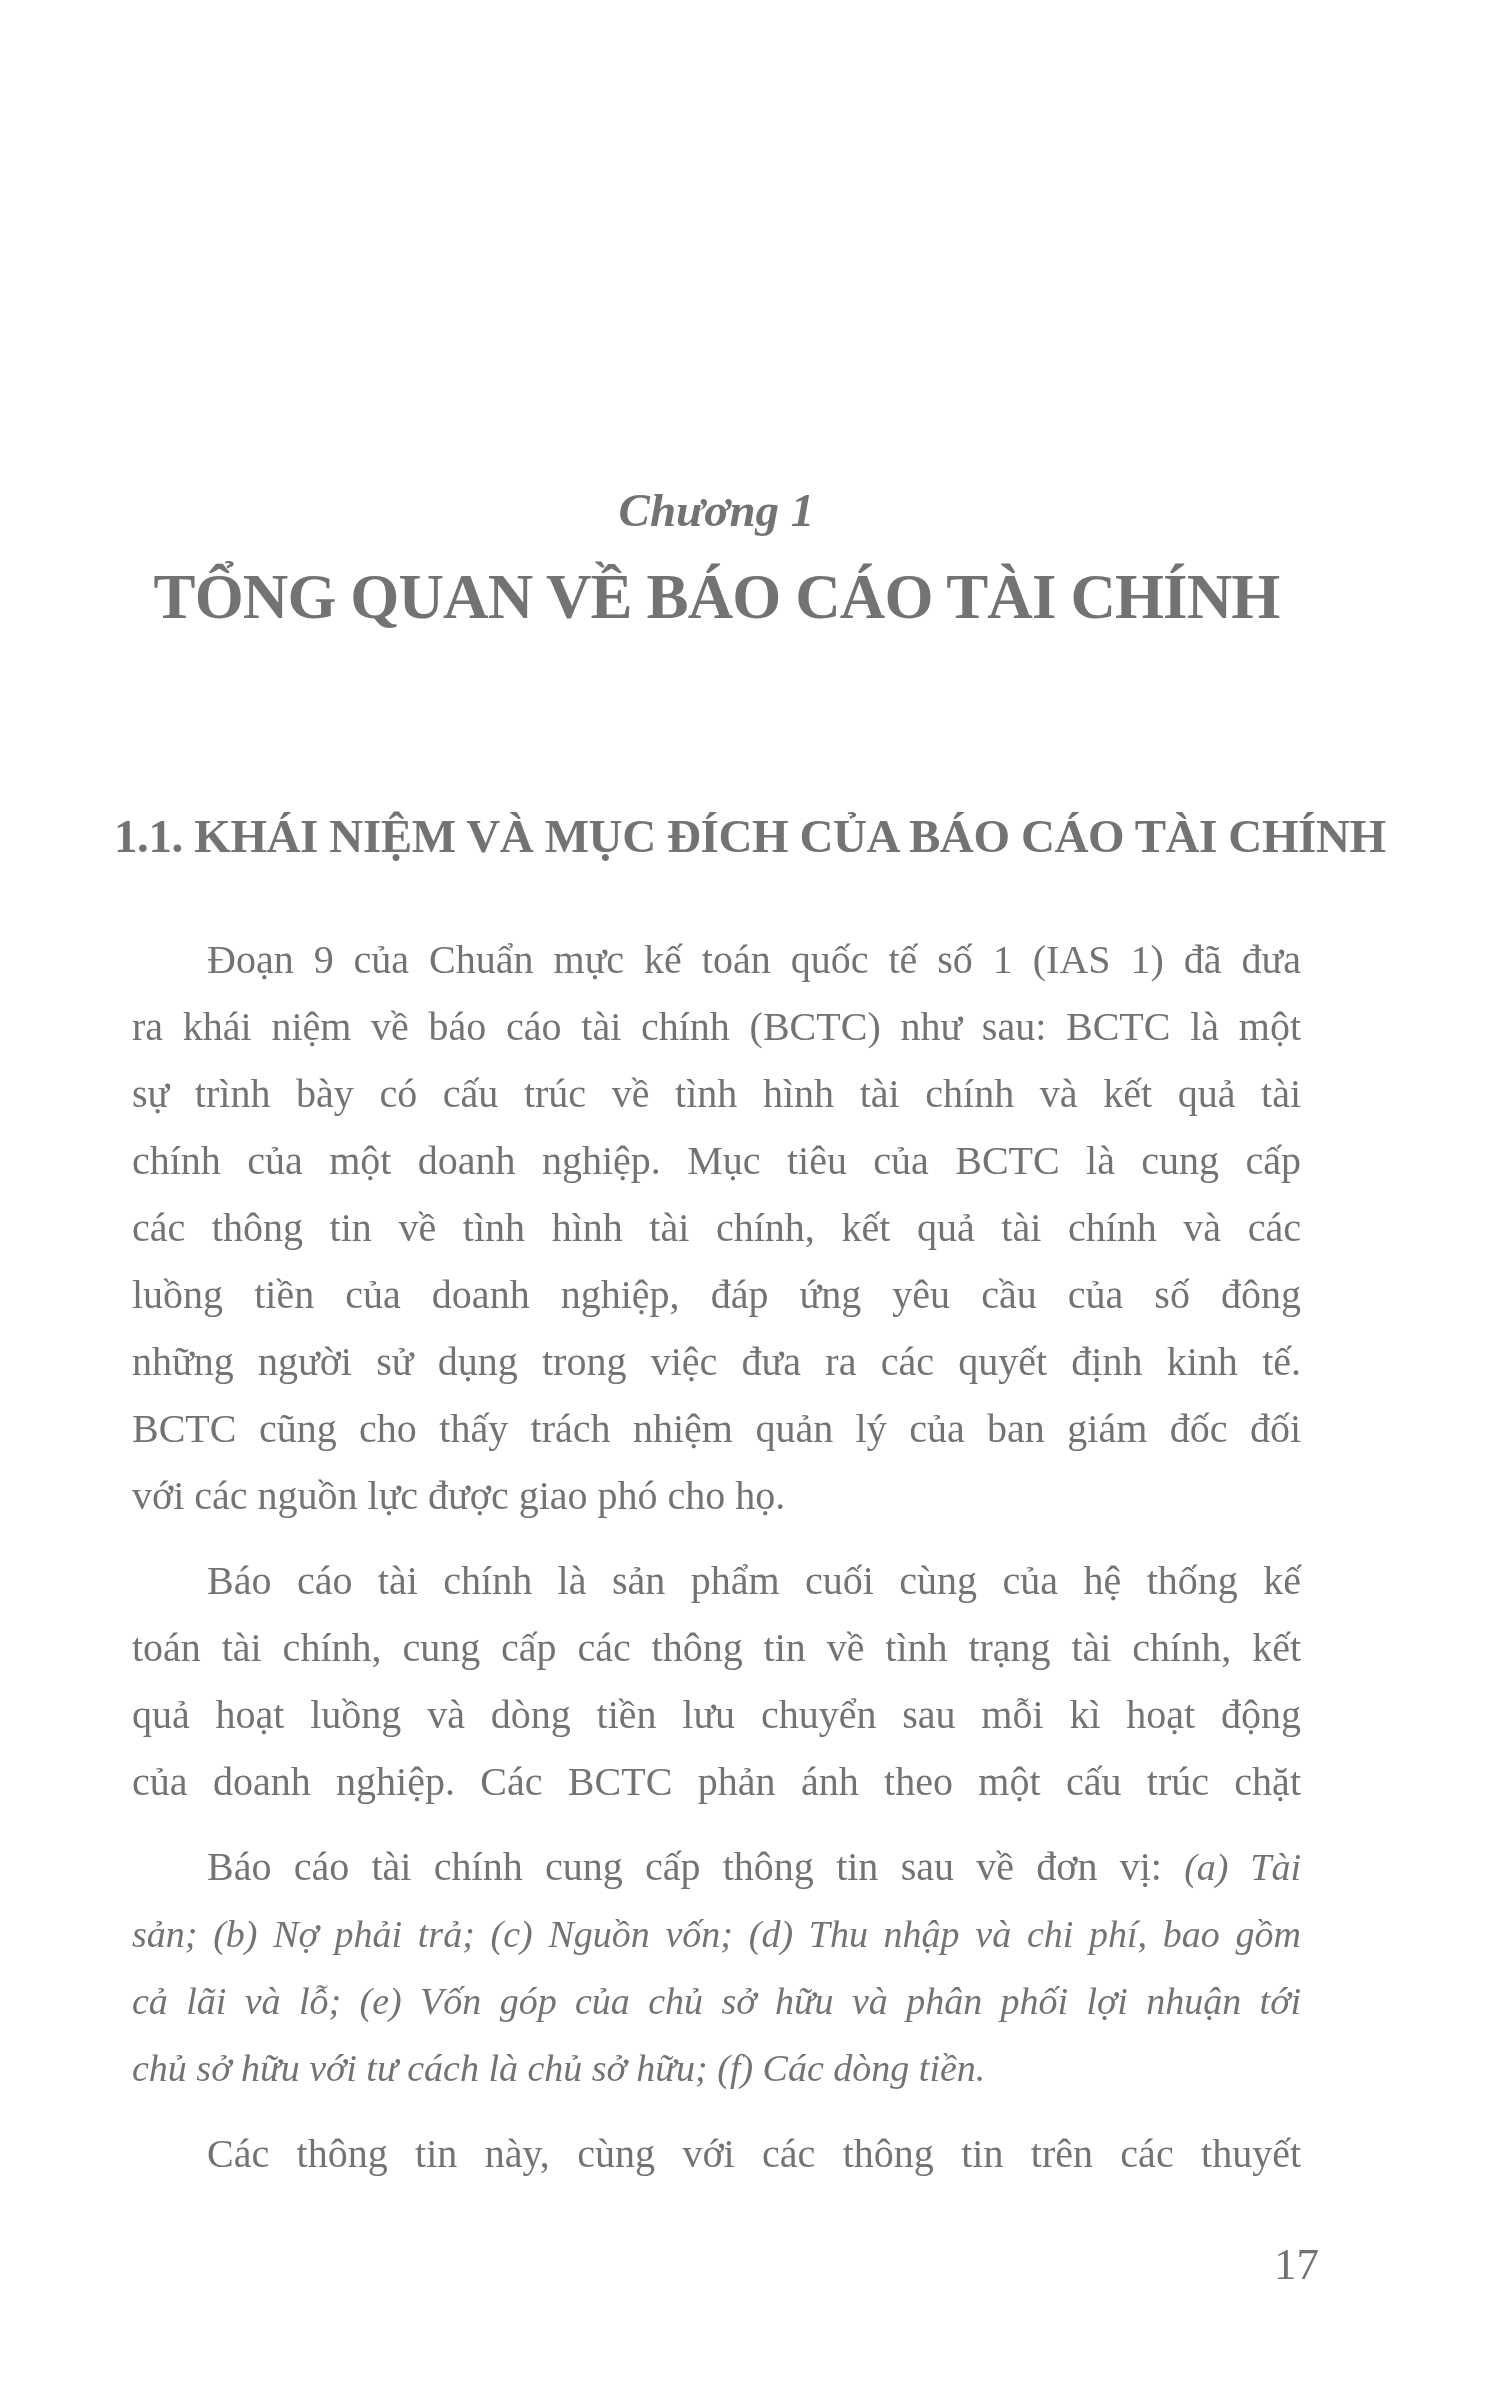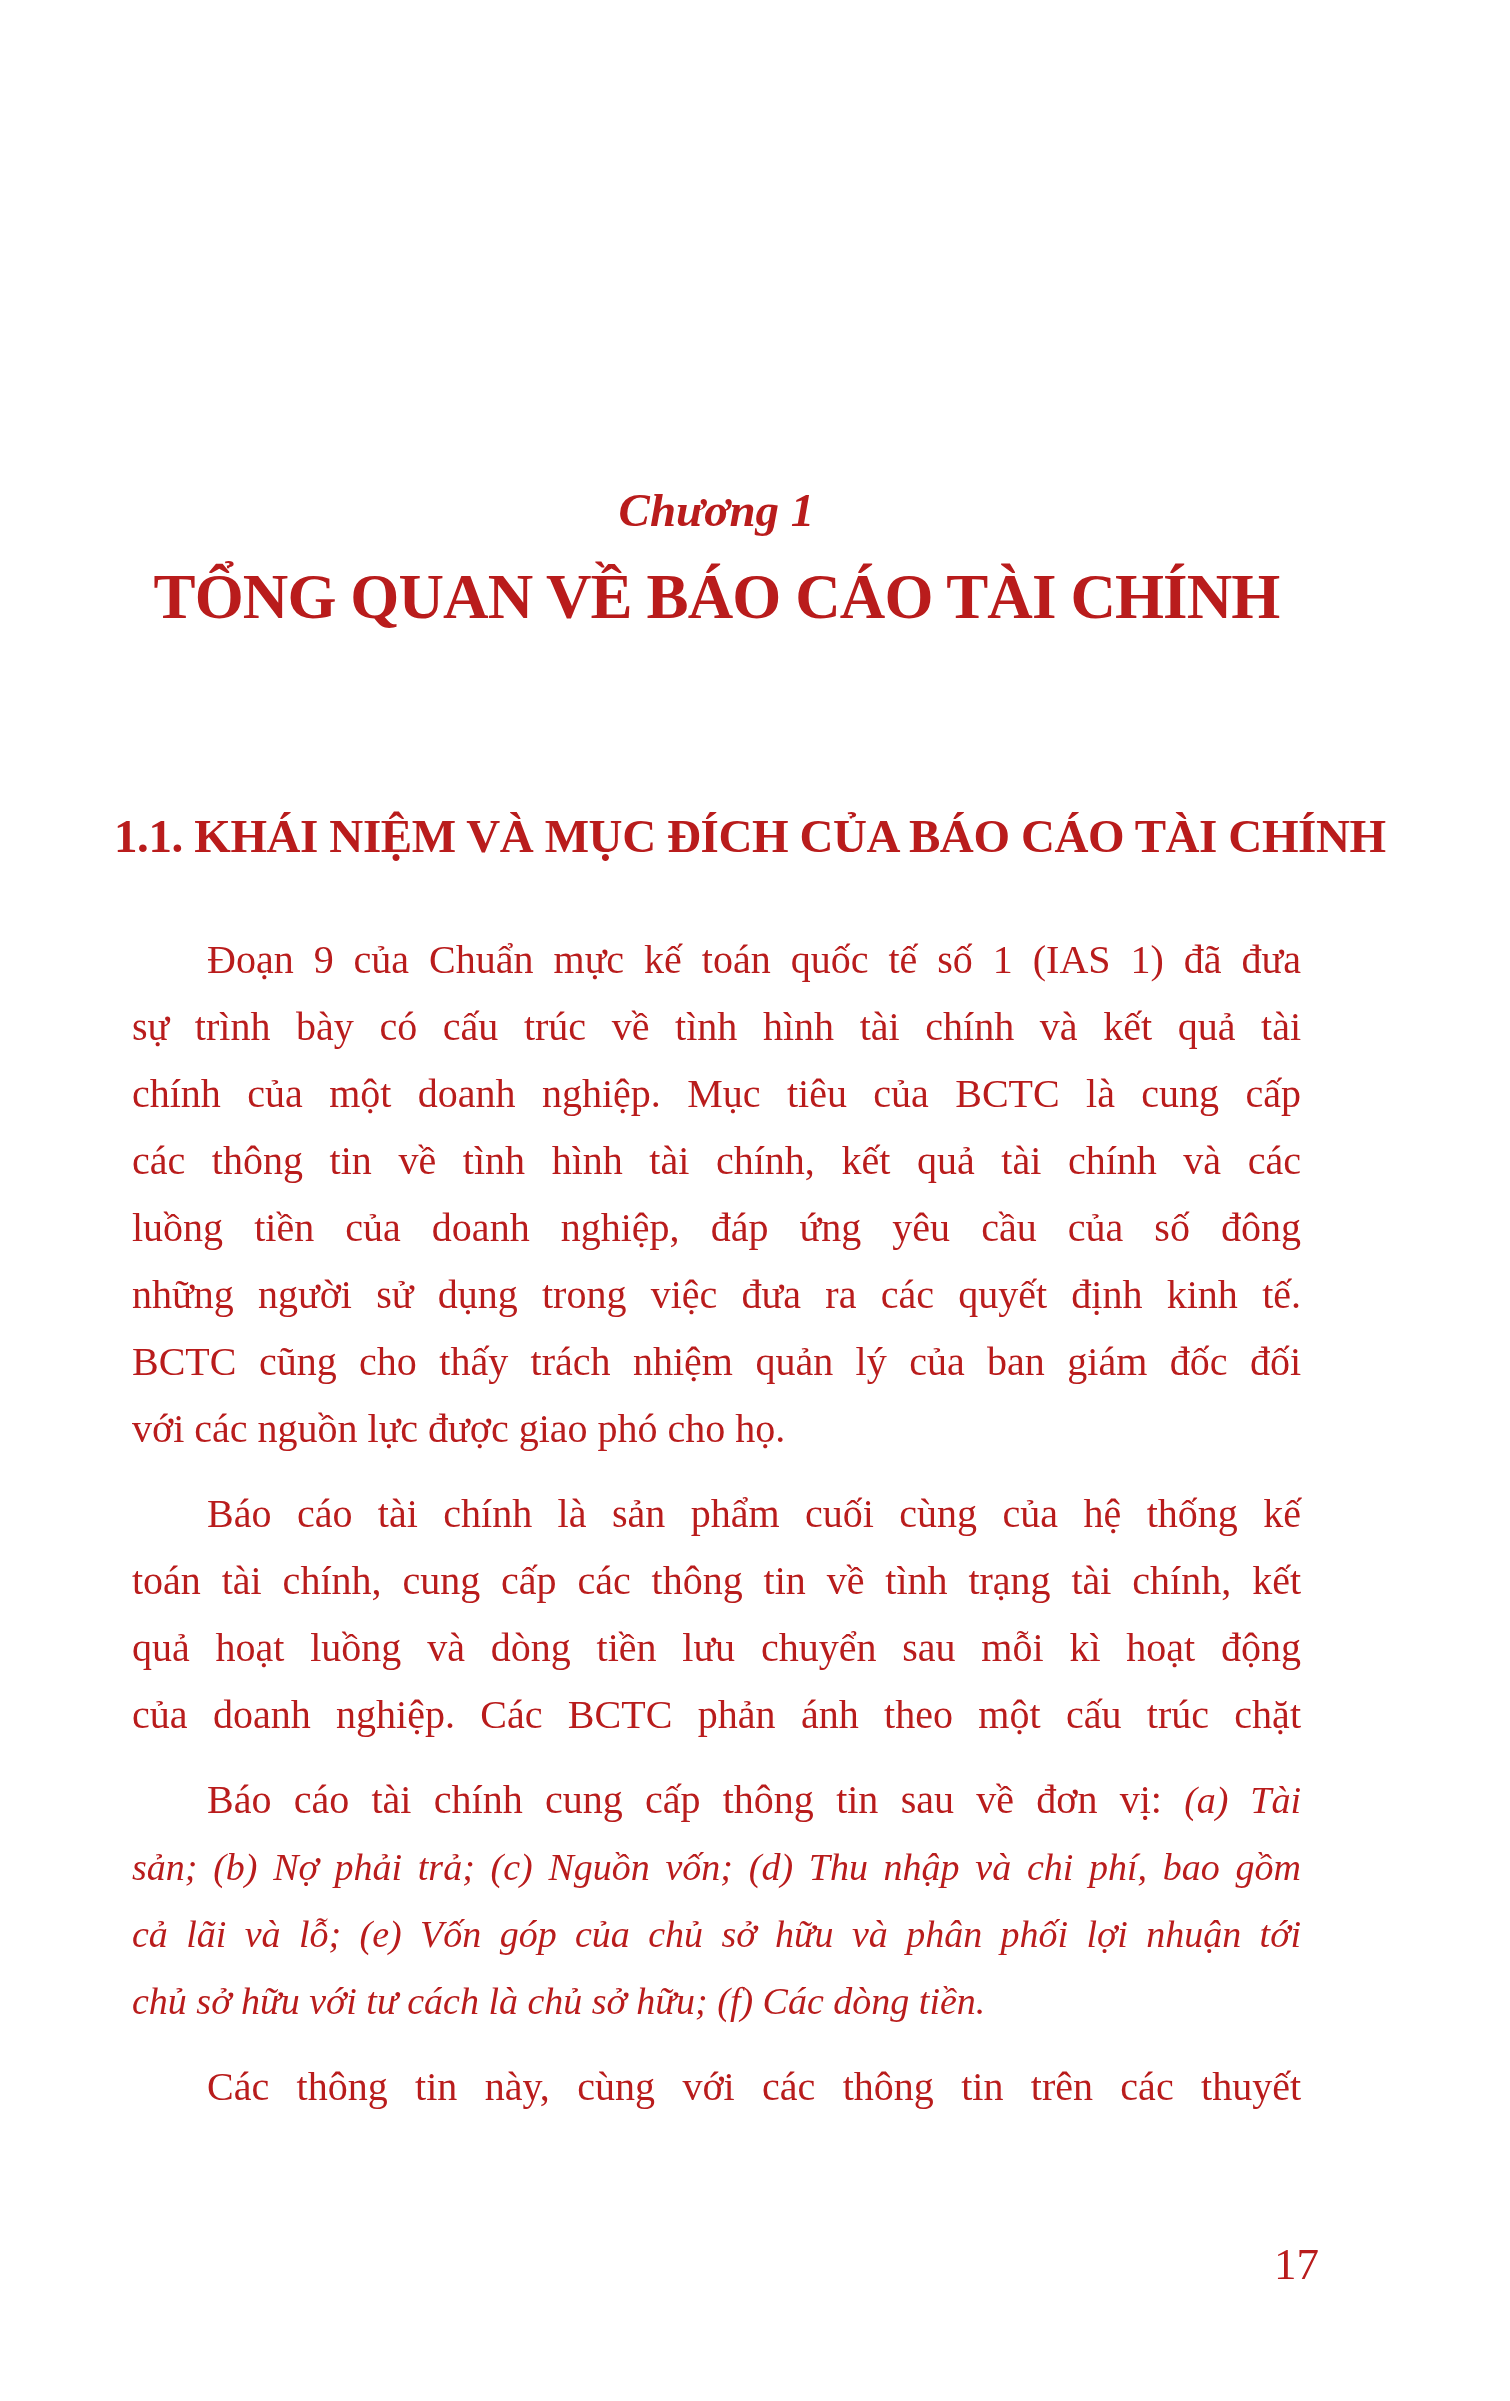--- a/index.html
+++ b/index.html
@@ -2,21 +2,21 @@
 <html style="font-size:14px"><head>
 <meta charset="utf-8">
 <style>
   html, body { margin: 0; padding: 0; background: #e8e8e8; }
   .page {
     position: relative;
     width: 1510px;
     height: 2401px;
     margin: 0 auto;
     background: #ffffff;
-    color: #b91c1c;
+    color: #737373;
     font-family: "Liberation Serif", "DejaVu Serif", serif;
     overflow: hidden;
   }
   .content {
     position: absolute;
     left: 114px;
     right: 191px;
     top: 0;
   }
   .chapter-label {
@@ -75,20 +75,21 @@
     <div class="chapter-label">Chương 1</div>
 
     <h1 class="chapter-title">TỔNG QUAN VỀ BÁO CÁO TÀI CHÍNH</h1>
 
     <h2 class="section-heading">1.1. KHÁI NIỆM VÀ MỤC ĐÍCH CỦA BÁO CÁO TÀI CHÍNH</h2>
 
     <div class="body-text">
 
       <div class="para">
         <div class="line indent">Đoạn 9 của Chuẩn mực kế toán quốc tế số 1 (IAS 1) đã đưa</div>
+        <div class="line">ra khái niệm về báo cáo tài chính (BCTC) như sau: BCTC là một</div>
         <div class="line">sự trình bày có cấu trúc về tình hình tài chính và kết quả tài</div>
         <div class="line">chính của một doanh nghiệp. Mục tiêu của BCTC là cung cấp</div>
         <div class="line">các thông tin về tình hình tài chính, kết quả tài chính và các</div>
         <div class="line">luồng tiền của doanh nghiệp, đáp ứng yêu cầu của số đông</div>
         <div class="line">những người sử dụng trong việc đưa ra các quyết định kinh tế.</div>
         <div class="line">BCTC cũng cho thấy trách nhiệm quản lý của ban giám đốc đối</div>
         <div class="line end">với các nguồn lực được giao phó cho họ.</div>
       </div>
 
       <div class="para">

